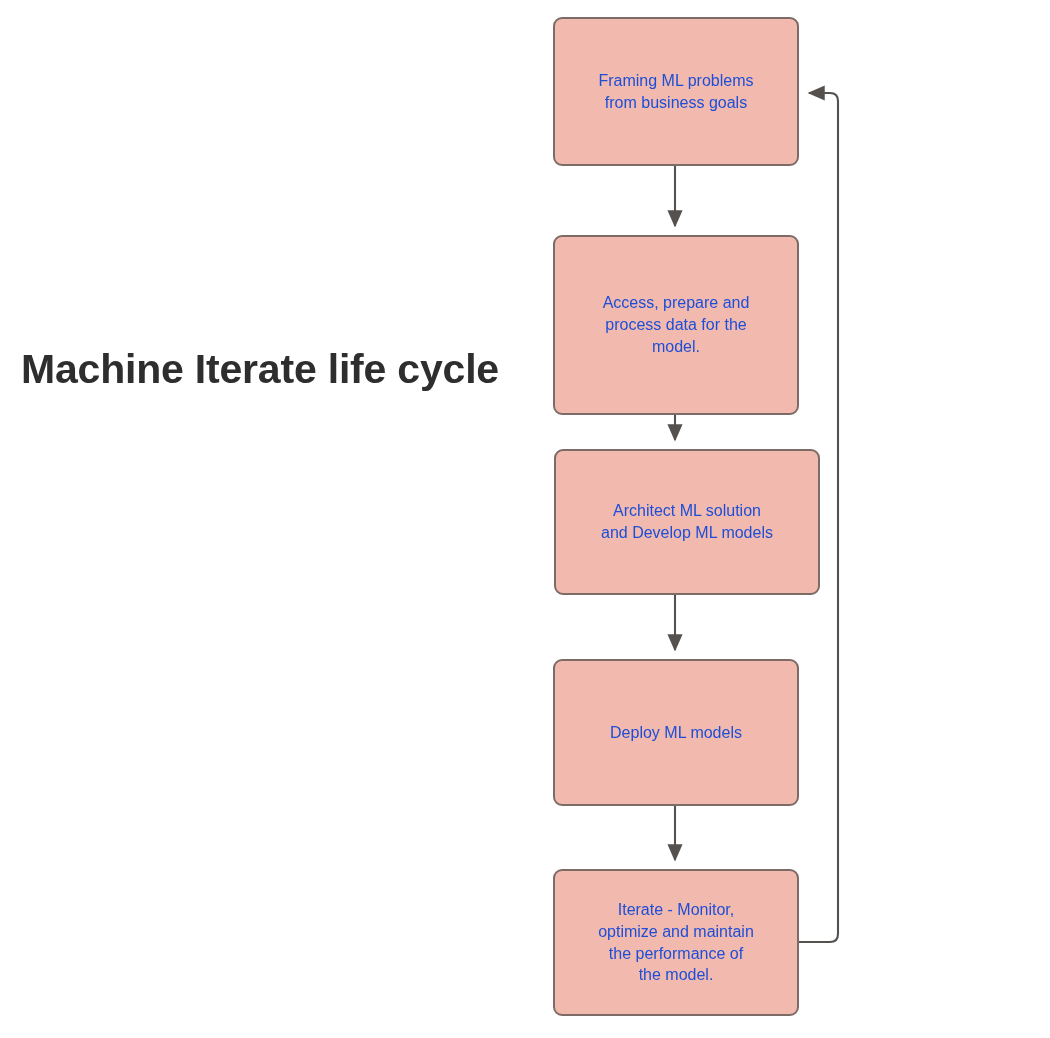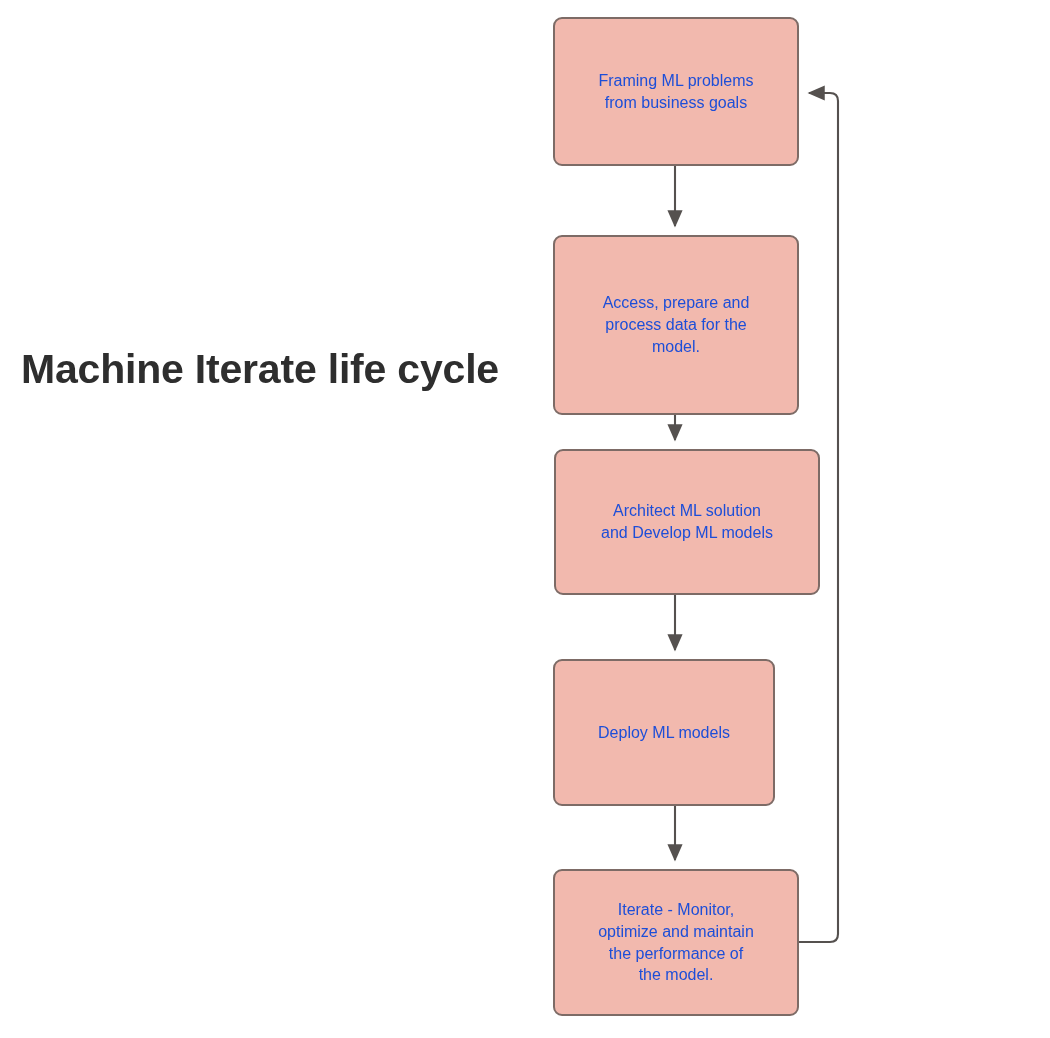--- a/index.html
+++ b/index.html
@@ -53,21 +53,21 @@
     color: #1d4ed8;
     font-size: 16px;
     font-weight: normal;
     line-height: 1.37;
     padding: 0 12px;
     white-space: pre-line;
   }
   .node-1 { left: 553px; top: 17px;  width: 246px; height: 149px; }
   .node-2 { left: 553px; top: 235px; width: 246px; height: 180px; }
   .node-3 { left: 542px; top: 449px; width: 266px; height: 146px; margin-left: 12px; }
-  .node-4 { left: 553px; top: 659px; width: 222px; height: 147px; }
+  .node-4 { left: 553px; top: 659px; width: 246px; height: 147px; }
   .node-5 { left: 553px; top: 869px; width: 246px; height: 147px; }
 </style>
 </head>
 <body>
 
 <div id="canvas">
 
   <div class="diagram-title">Machine Iterate
 life cycle</div>
 

